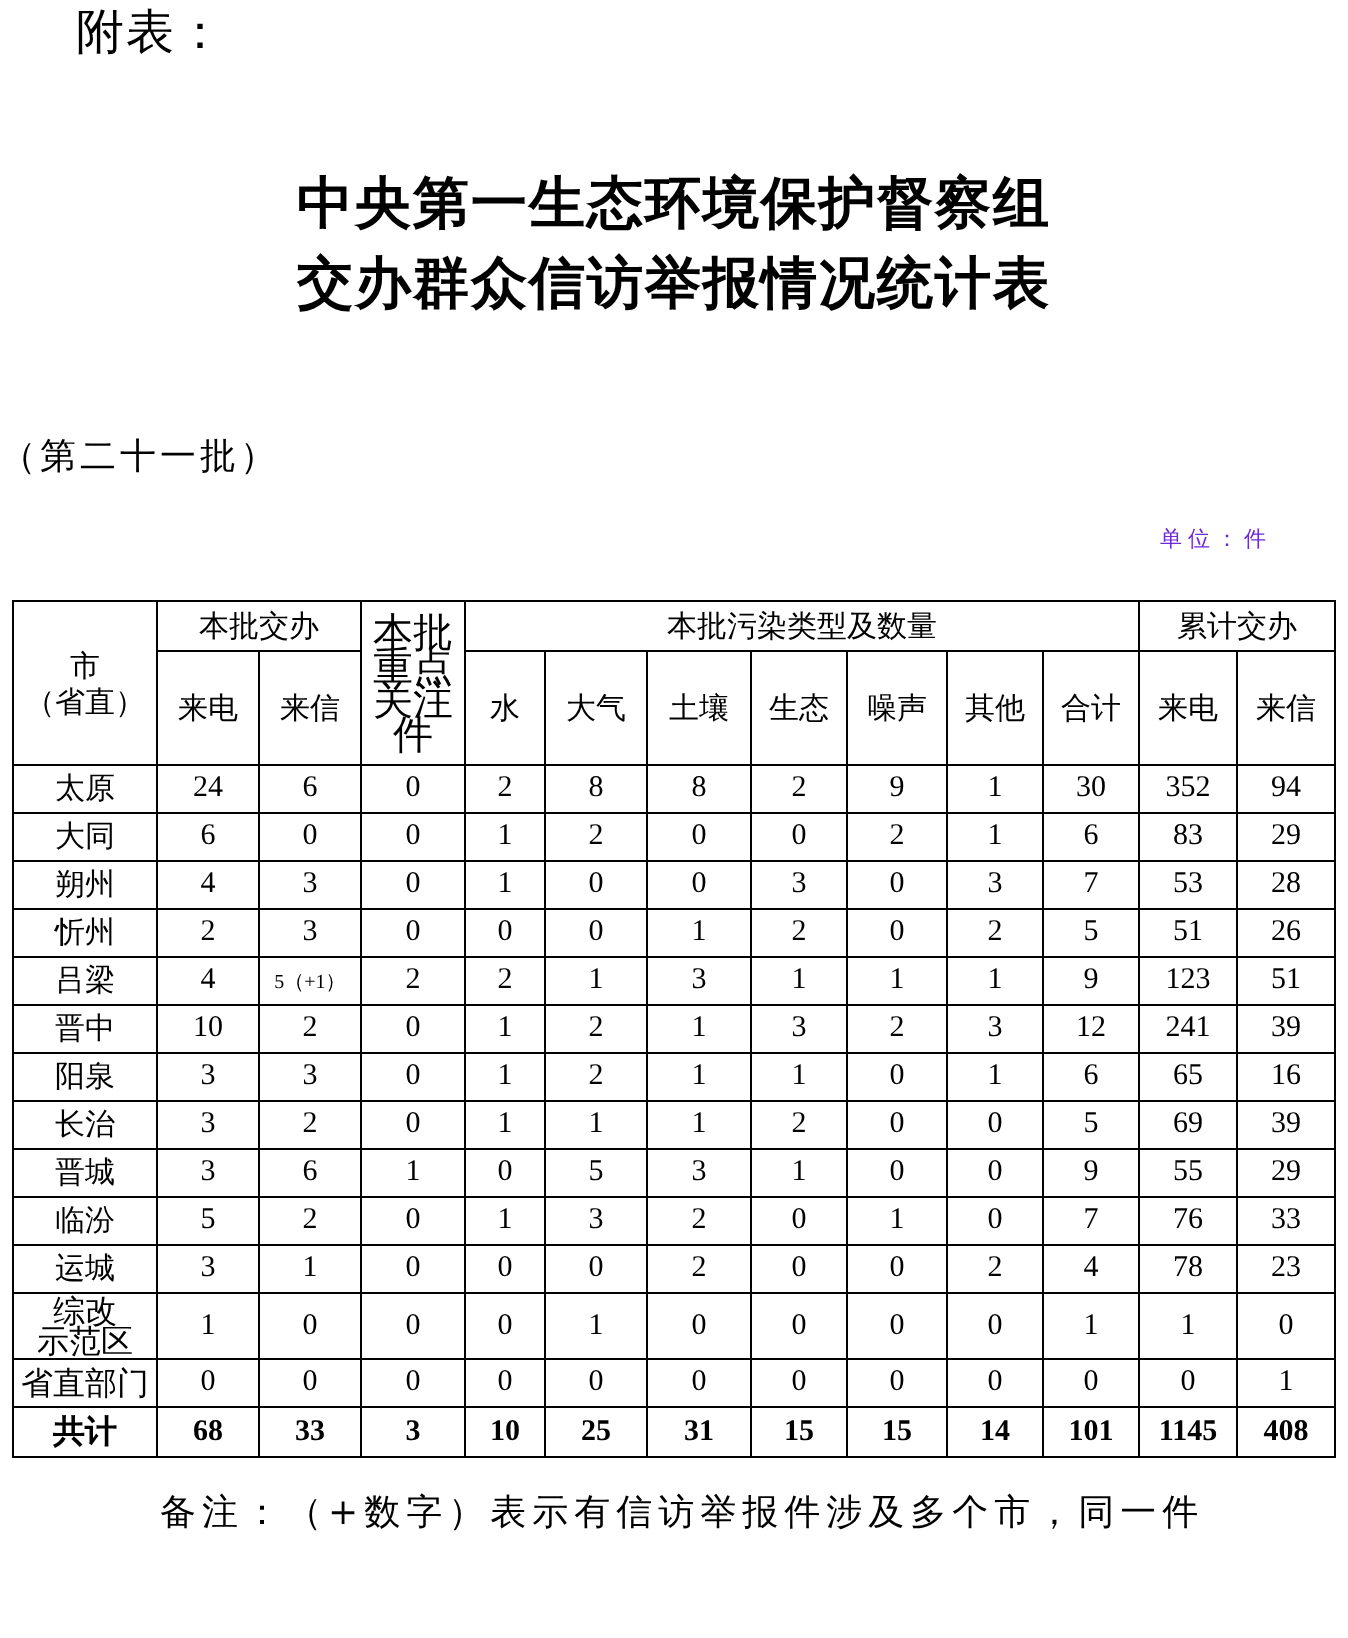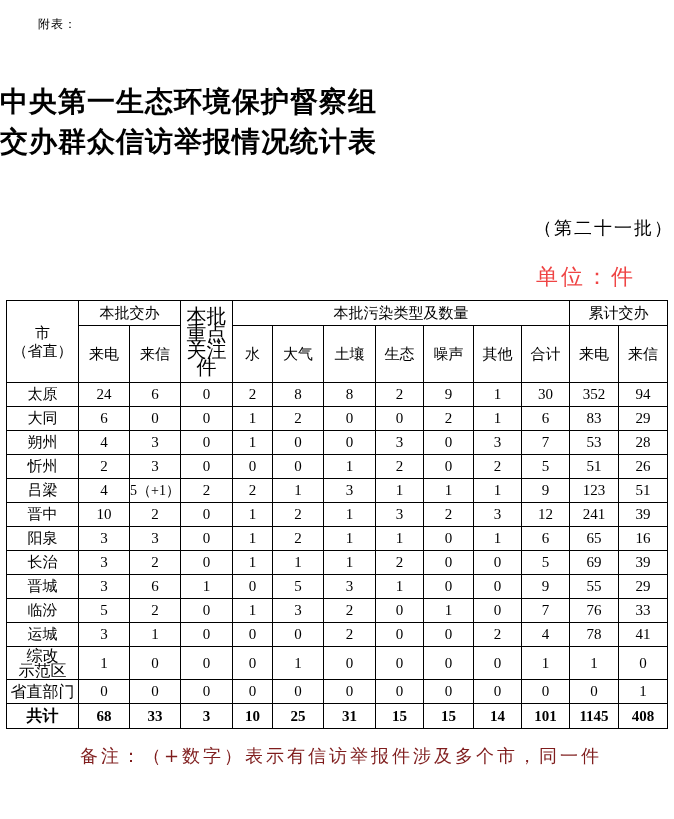--- a/index.html
+++ b/index.html
@@ -1,34 +1,34 @@
 <!DOCTYPE html>
 <html><head>
 <meta charset="utf-8">
 <style>
   html, body { margin:0; padding:0; background:#ffffff; }
   body { width:674px; height:819px; position:relative; overflow:hidden; color:#000;
          font-family:"DejaVu Sans","Liberation Sans",sans-serif; }
-  .attach { position:absolute; left:38px; top:16px; font-size:12px; letter-spacing:1px; }
-  .title { position:absolute; left:0; width:674px; font-size:28px; font-weight:bold; letter-spacing:1px; line-height:40px; }
+  .attach { position:absolute; left:38px; top:0; font-size:24px; letter-spacing:1px; }
+  .title { position:absolute; left:0; width:674px; text-align:center; font-size:28px; font-weight:bold; letter-spacing:1px; line-height:40px; }
   .title.l1 { top:82px; }
   .title.l2 { top:122px; }
-  .batch { position:absolute; left:0; width:674px; top:216px; text-align:right; font-family:"DejaVu Serif","Liberation Serif",serif; font-size:18px; letter-spacing:2px; }
-  .unit { position:absolute; right:38px; top:262px; font-family:Liberation Sans, sans-serif; font-size:22px; letter-spacing:3px; color:#ef4444; }
+  .batch { position:absolute; left:0; width:674px; top:216px; text-align:left; font-family:"DejaVu Serif","Liberation Serif",serif; font-size:18px; letter-spacing:2px; }
+  .unit { position:absolute; right:38px; top:262px; font-family:Liberation Sans, sans-serif; font-size:11px; letter-spacing:3px; color:#6d28d9; }
   table.stat { position:absolute; left:6px; top:300px; border-collapse:collapse; table-layout:fixed; }
   table.stat td { border:1.5px solid #000; text-align:center; vertical-align:middle; padding:0; overflow:hidden; white-space:nowrap; }
   td.h { font-size:15px; font-family:"DejaVu Sans","Liberation Sans",sans-serif; line-height:18px;margin-top:28px; }
   td.hs { font-size:20px; line-height:17px; white-space:normal !important; }
   td.city { font-size:15px; }
   td.city.small { font-size:16px; line-height:15px; white-space:normal !important; }
   td.num { font-family:"Liberation Serif","DejaVu Serif",serif; font-size:15px; }
-  td.num.sm { font-size:14px;text-align:center; }
+  td.num.sm { font-size:10px;text-align:center; }
   tr.total td { font-weight:bold; }
   tr.total td.city { font-size:16px; }
-  .note { position:absolute; left:40px; font-family:"DejaVu Serif","Liberation Serif",serif; font-size:18px; color:#7f1d1d; letter-spacing:3px; }
+  .note { position:absolute; left:40px; font-family:"DejaVu Serif","Liberation Serif",serif; font-size:18px; color:#000000; letter-spacing:3px; }
   .note.n1 { top:744px; left:80px; }
   .note.n2 { top:825px; }
 </style>
 </head>
 <body>
 
 <div class="attach">附表：</div>
 <div class="title l1">中央第一生态环境保护督察组</div>
 <div class="title l2">交办群众信访举报情况统计表</div>
 <div class="batch">（第二十一批）</div>
@@ -238,21 +238,21 @@
         <td class="num">1</td>
         <td class="num">0</td>
         <td class="num">0</td>
         <td class="num">0</td>
         <td class="num">2</td>
         <td class="num">0</td>
         <td class="num">0</td>
         <td class="num">2</td>
         <td class="num">4</td>
         <td class="num">78</td>
-        <td class="num">41</td>
+        <td class="num">23</td>
       </tr>
       <tr style="height: 33px;">
         <td class="city small">
           <div>综改</div>
           <div>示范区</div>
         </td>
         <td class="num">1</td>
         <td class="num">0</td>
         <td class="num">0</td>
         <td class="num">0</td>

